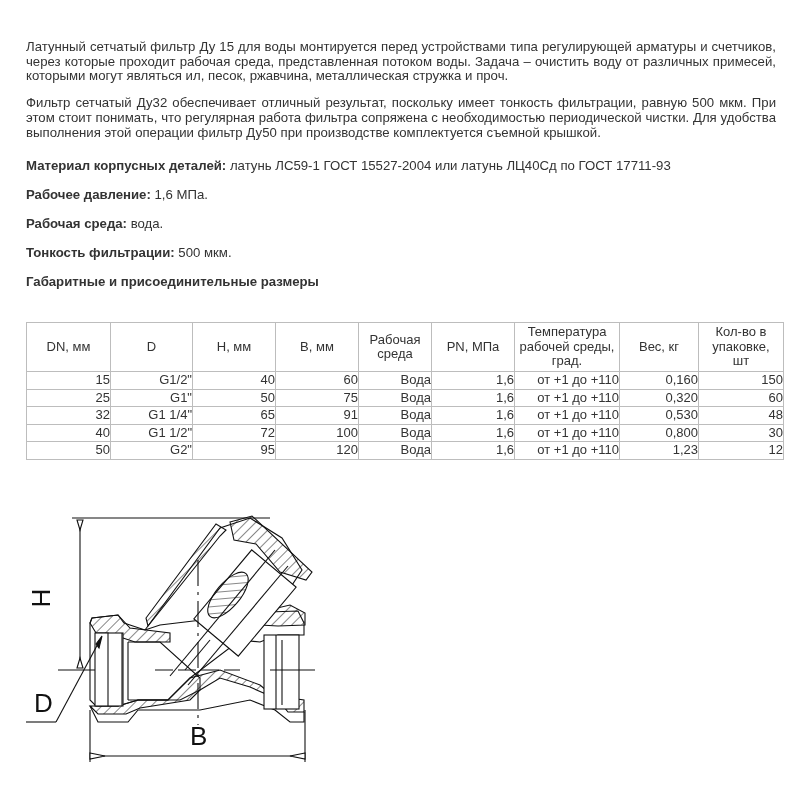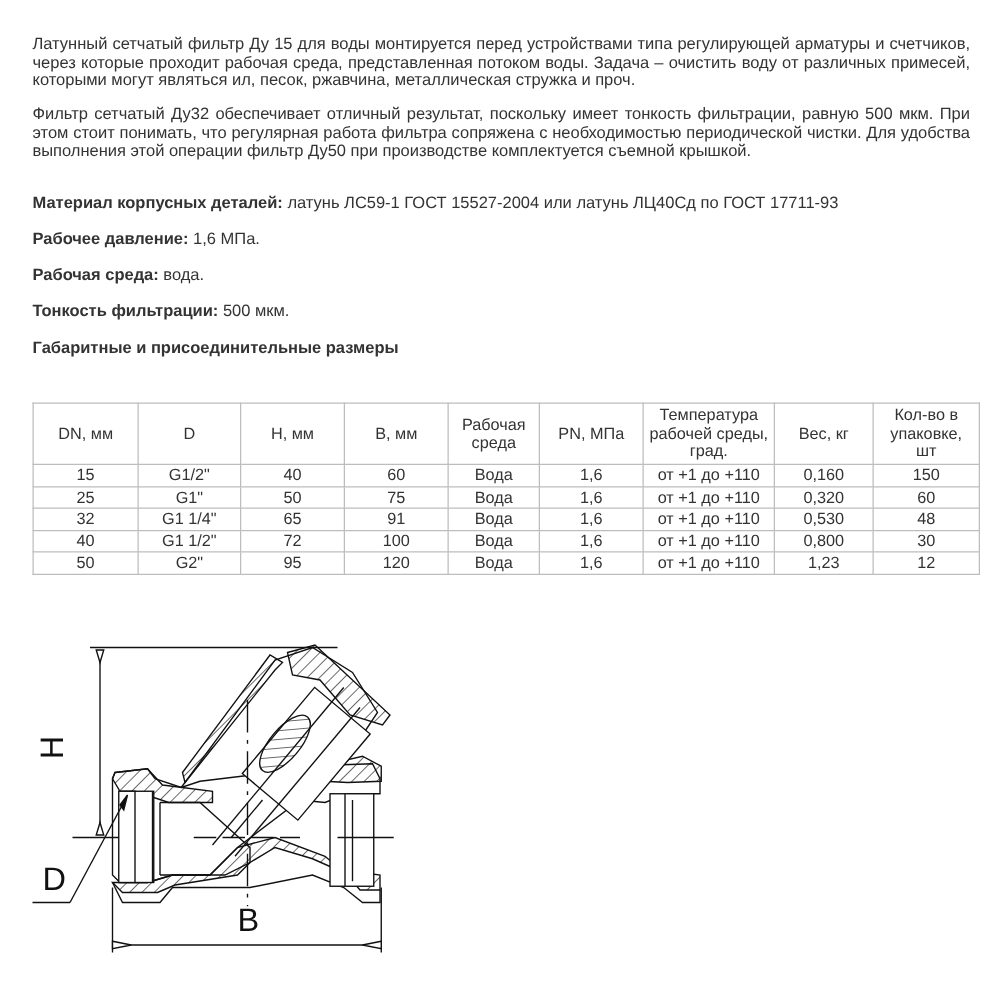--- a/index.html
+++ b/index.html
@@ -1,28 +1,28 @@
 <!DOCTYPE html>
 <html><head>
 <meta charset="utf-8">
 <style>
   html, body { margin: 0; padding: 0; background: #ffffff; }
   body { width: 800px; height: 800px; overflow: hidden; position: relative;
          font-family: "Liberation Sans", sans-serif; color: #333333; font-size: 13.2px; }
-  .content { position: absolute; left: 26px; top: 28px; width: 750px; }
+  .content { position: absolute; left: 26px; top: 40px; width: 750px; }
   p.para { margin: 0 0 12px 0; line-height: 14.7px; text-align: justify; }
-  p.spec { margin: 8px 0 14px 0; line-height: 15px; }
+  p.spec { margin: 0 0 14px 0; line-height: 15px; }
   p.spec b, .section-title { font-weight: bold; }
   .section-title { margin: 12px 0 8px 0; line-height: 15px; }
   table.dims { position: absolute; left: 26px; top: 322px; border-collapse: collapse;
                font-size: 13px; color: #333; }
   table.dims th, table.dims td { border: 1px solid #bdbdbd; text-align: center;
                font-weight: normal; padding: 0; }
   table.dims th { height: 48px; line-height: 14.5px; vertical-align: middle; }
-  table.dims td { height: 16.5px; line-height: 16px; }
+  table.dims td { height: 16.5px; line-height: 16px; text-align: right; }
   .drawing { position: absolute; left: 20px; top: 500px; width: 320px; height: 280px; }
 </style>
 </head>
 <body>
 
 <div class="content">
   <p class="para">Латунный сетчатый фильтр Ду 15 для воды монтируется перед устройствами типа регулирующей арматуры и счетчиков, через которые проходит рабочая среда, представленная потоком воды. Задача – очистить воду от различных примесей, которыми могут являться ил, песок, ржавчина, металлическая стружка и проч.</p>
   <p class="para">Фильтр сетчатый Ду32 обеспечивает отличный результат, поскольку имеет тонкость фильтрации, равную 500 мкм. При этом стоит понимать, что регулярная работа фильтра сопряжена с необходимостью периодической чистки. Для удобства выполнения этой операции фильтр Ду50 при производстве комплектуется съемной крышкой.</p>
   <div style="height:6px"></div>
   <p class="spec"><b>Материал корпусных деталей:</b><span> латунь ЛС59-1 ГОСТ 15527-2004 или латунь ЛЦ40Сд по ГОСТ 17711-93</span></p>

